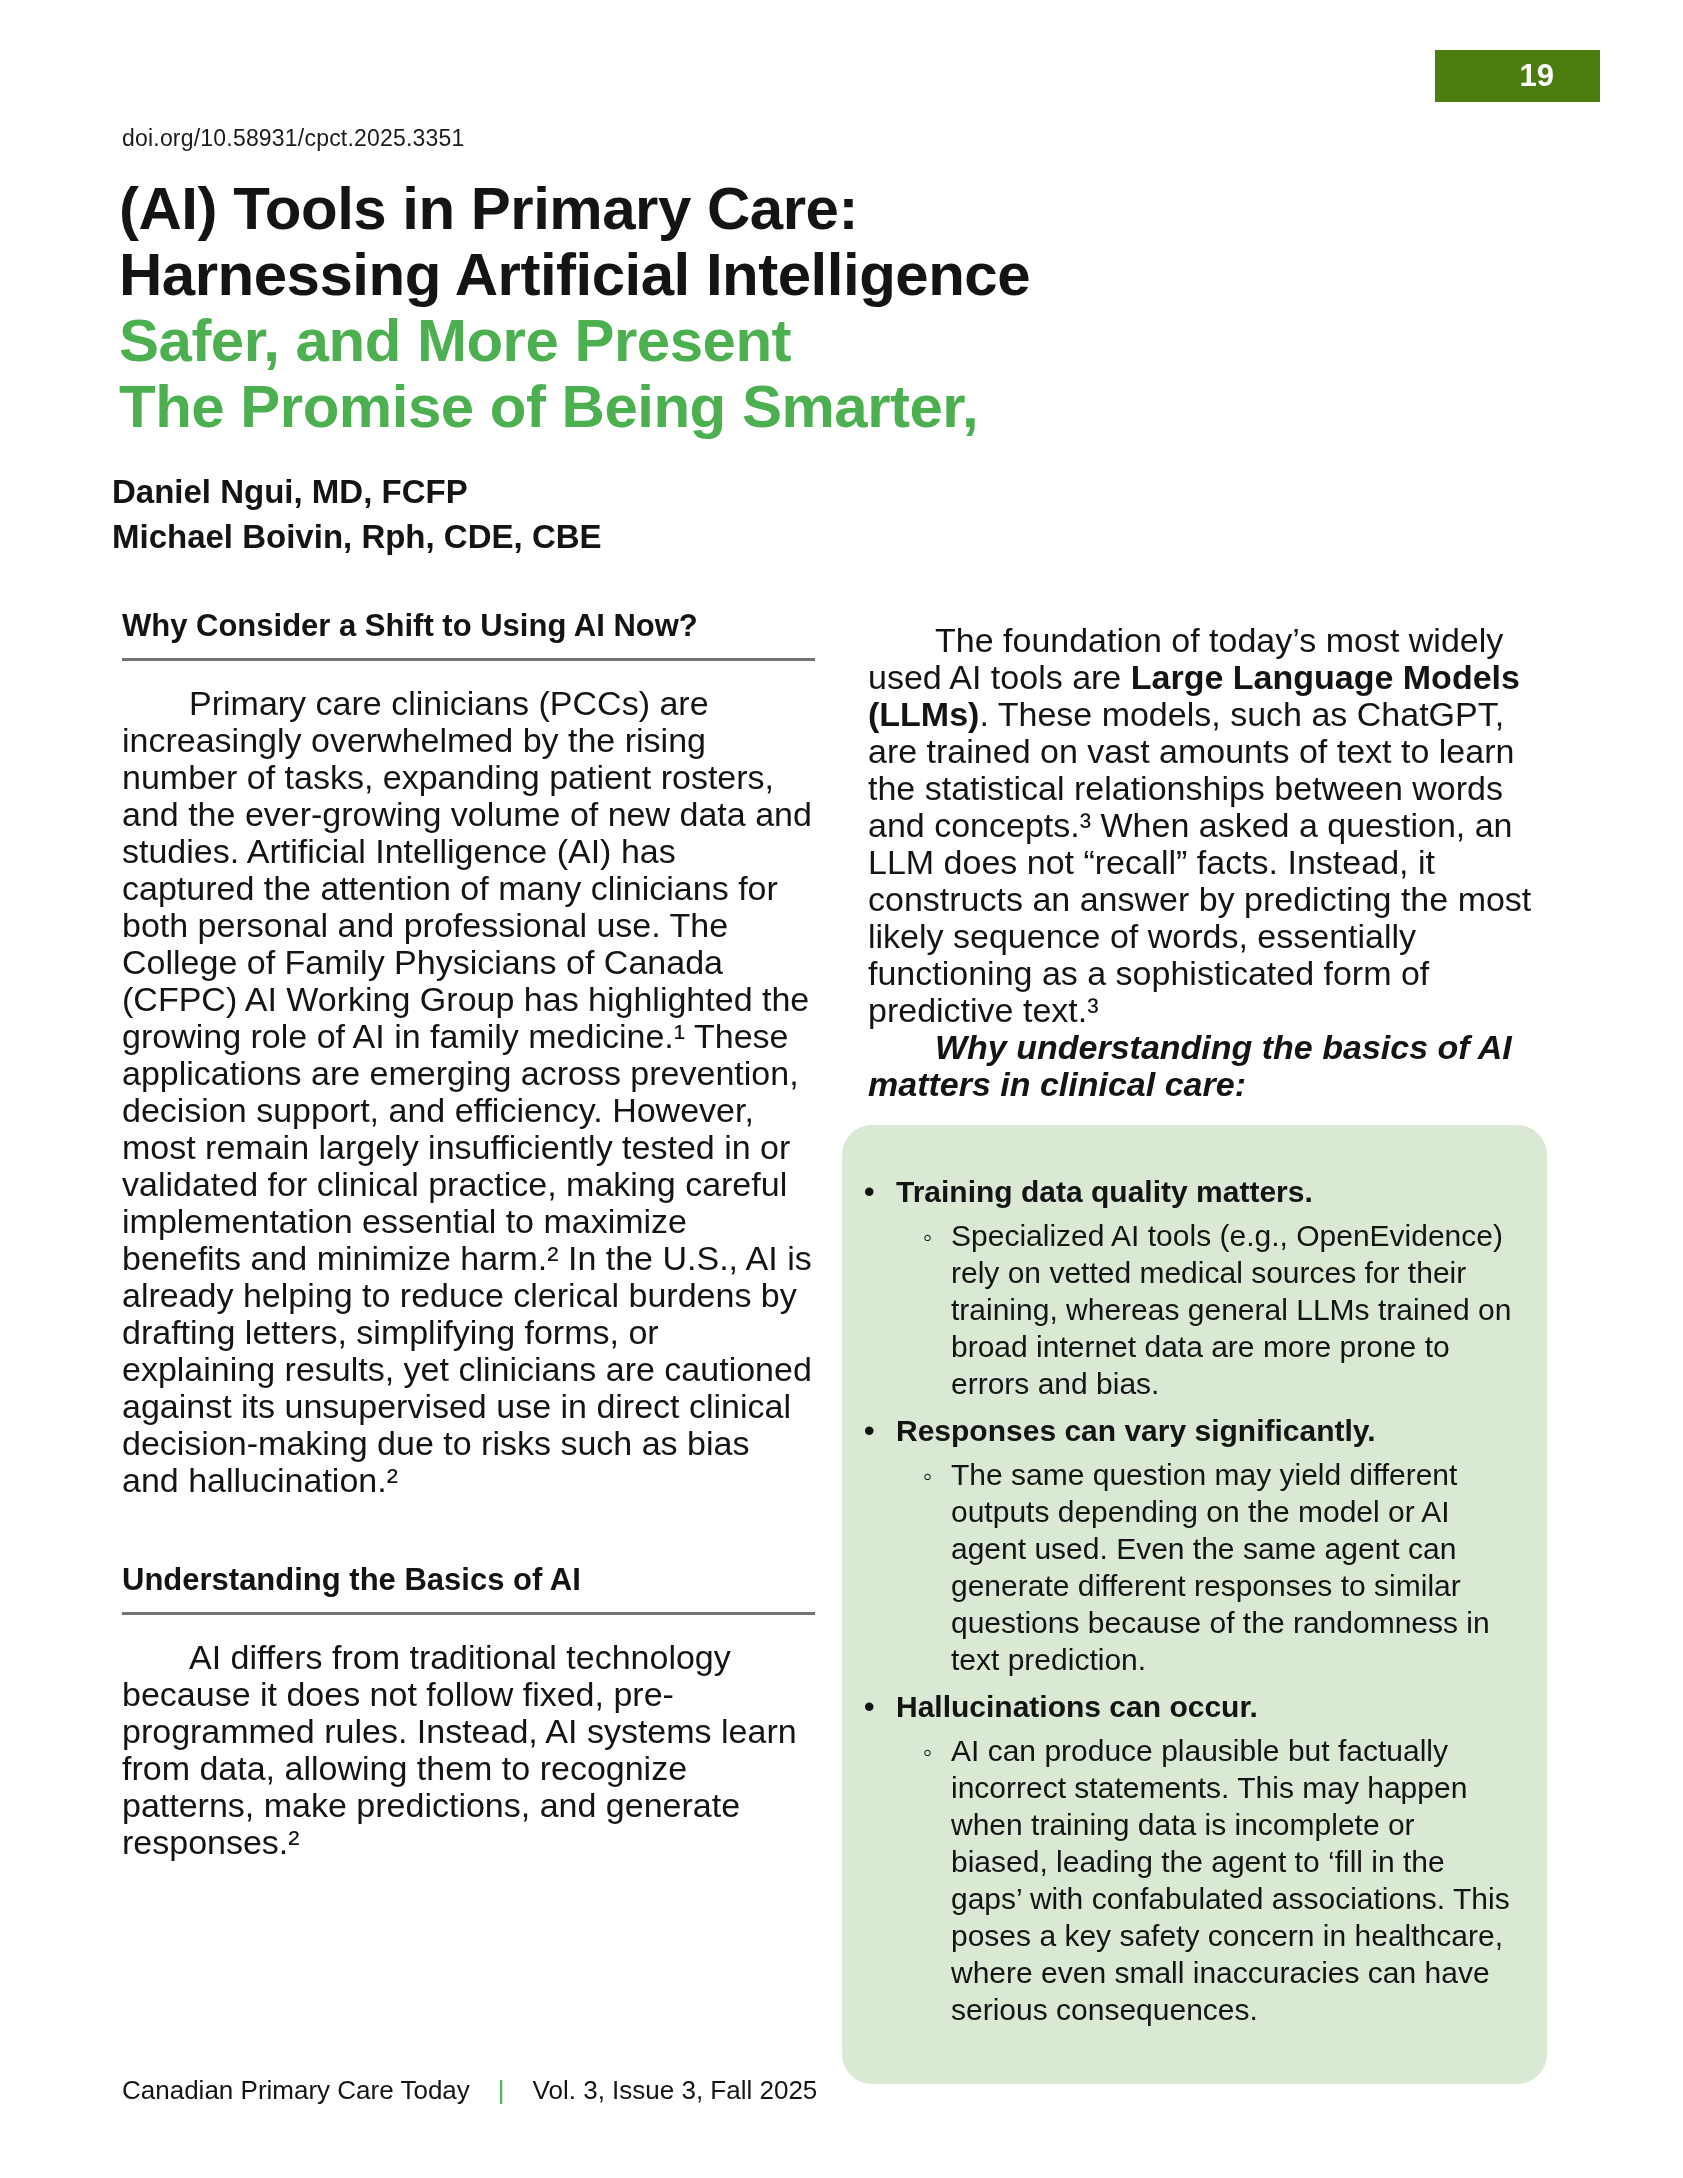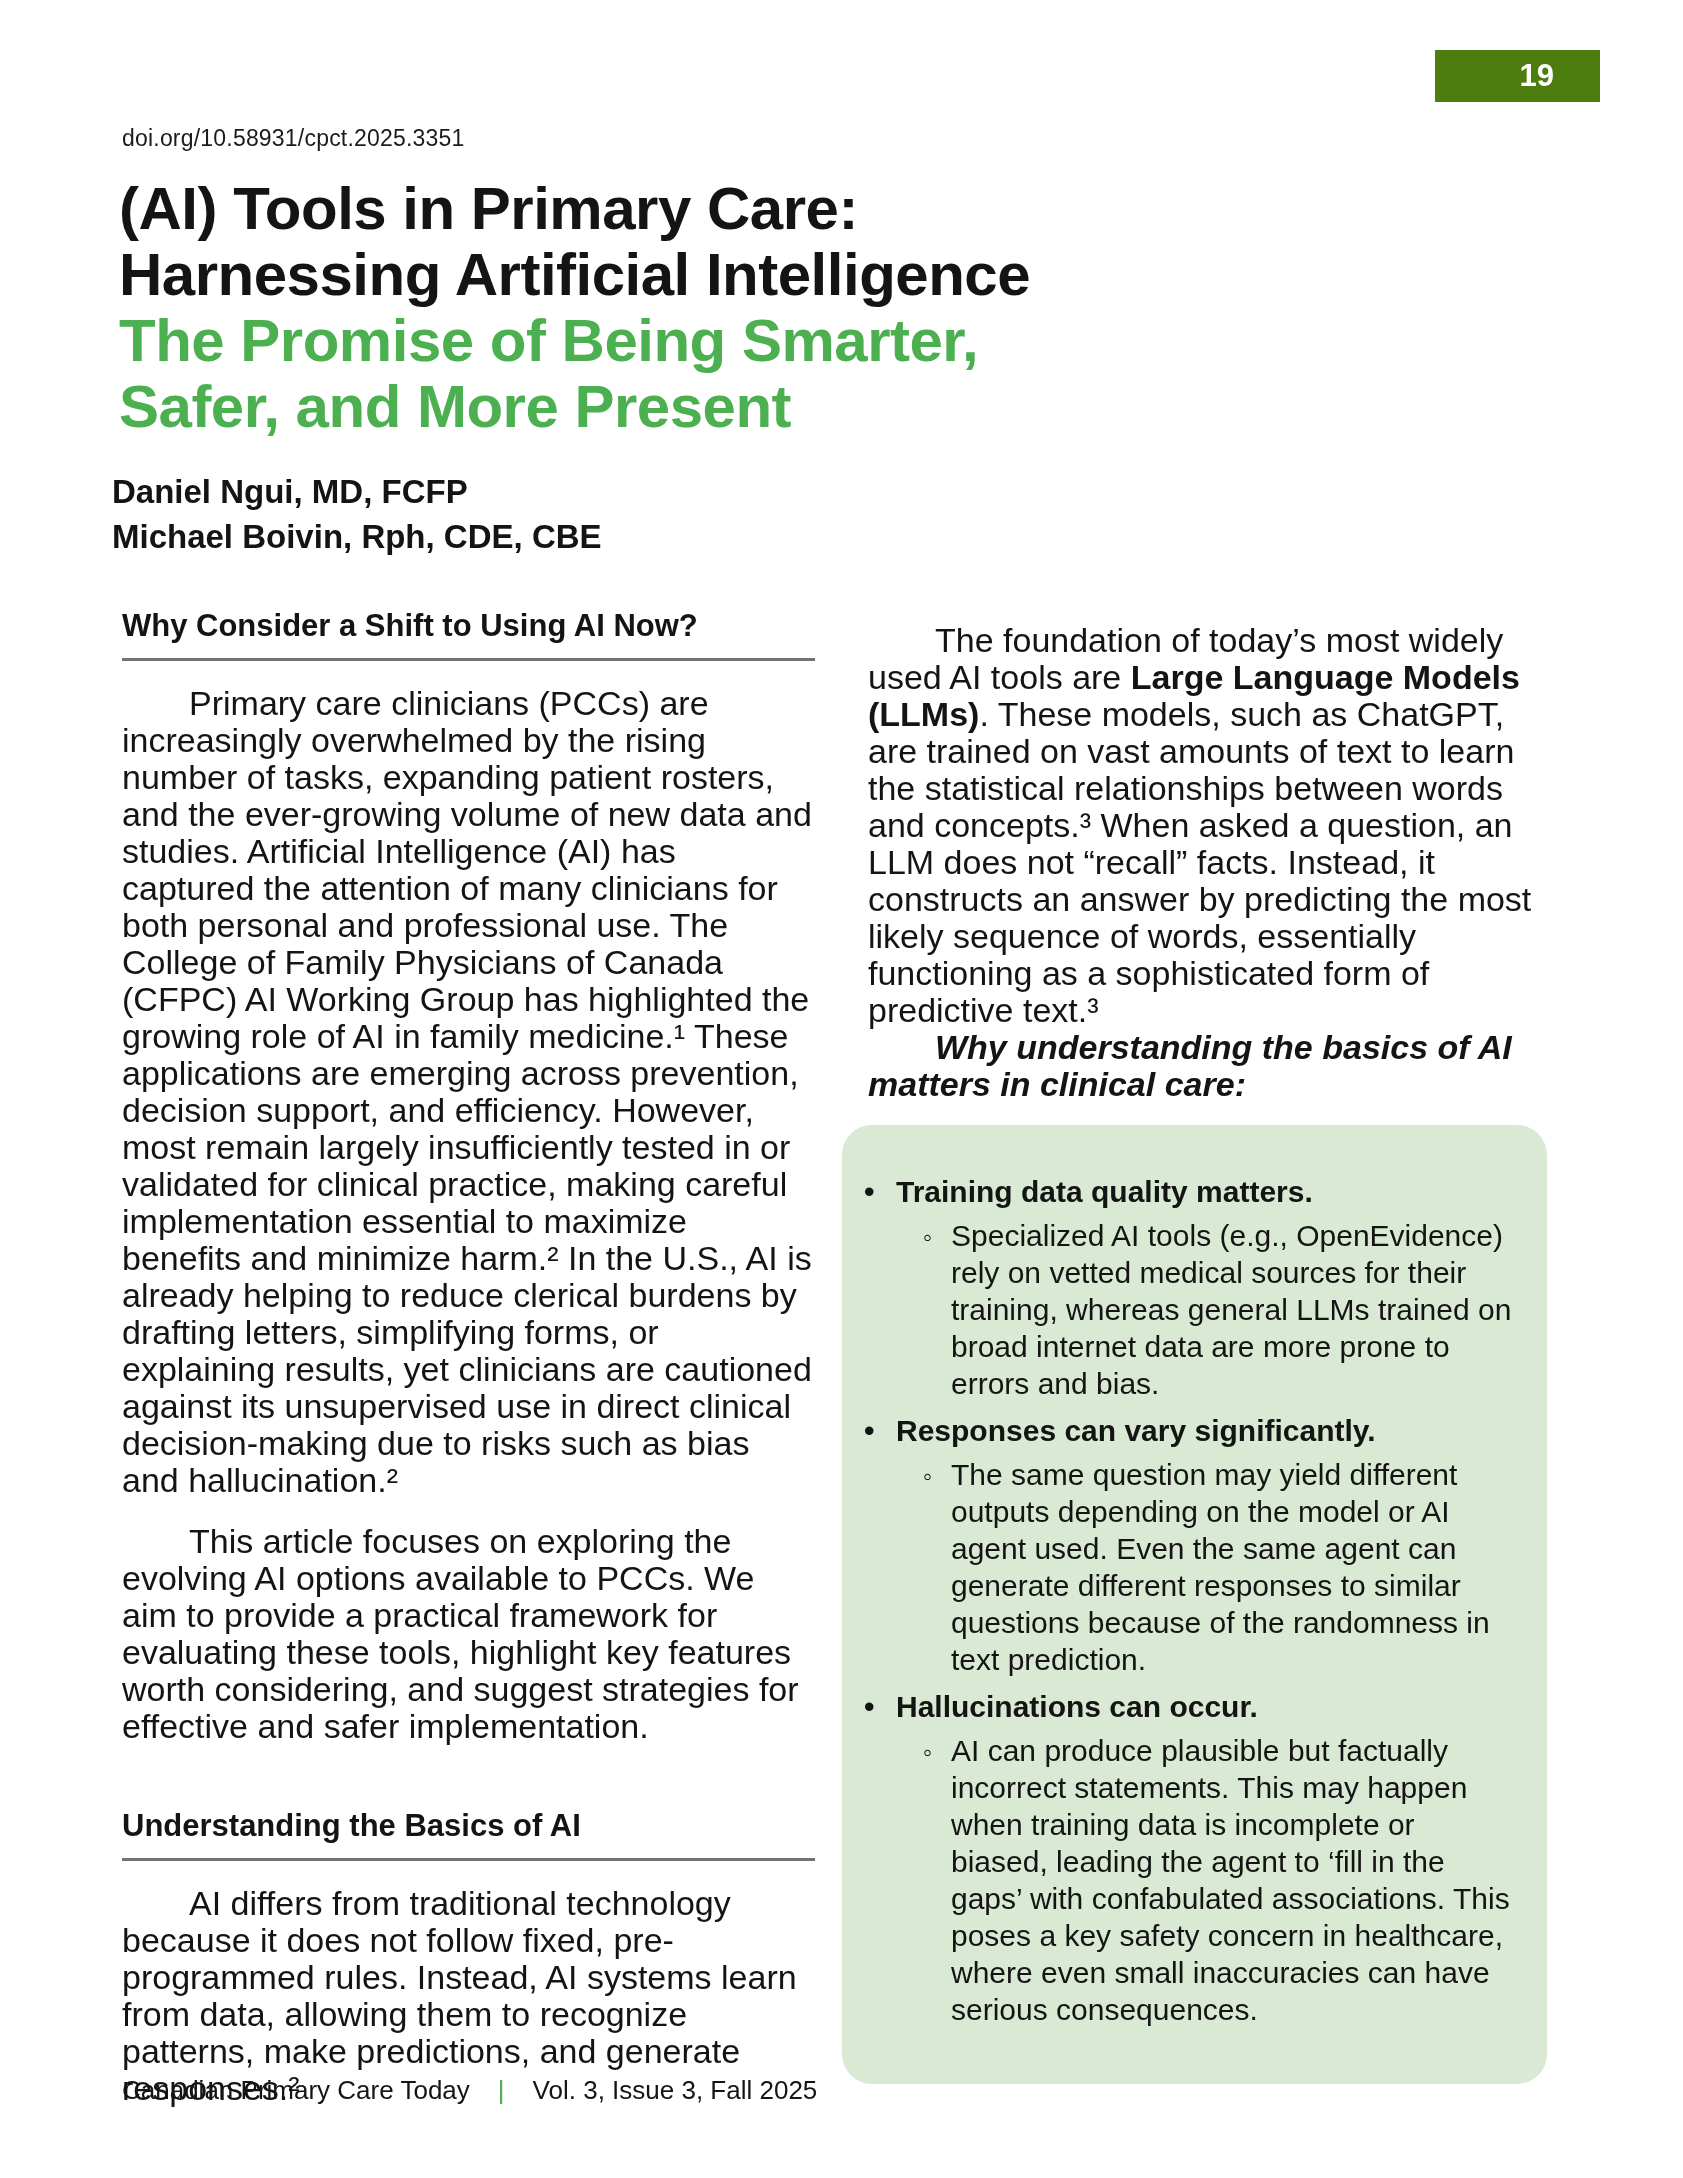--- a/index.html
+++ b/index.html
@@ -67,35 +67,34 @@
 
   <div class="page-badge">
     <span>19</span>
   </div>
 
   <div class="doi">doi.org/10.58931/cpct.2025.3351</div>
 
   <h1 class="title">
     <span class="line">(AI) Tools in Primary Care:</span>
     <span class="line">Harnessing Artificial Intelligence</span>
+    <span class="line green">Safer, and More Present</span>
     <span class="line green">The Promise of Being Smarter,</span>
-    <span class="line green">Safer, and More Present</span>
   </h1>
 
   <div class="authors">
     <div>Daniel Ngui, MD, FCFP</div>
     <div>Michael Boivin, Rph, CDE, CBE</div>
   </div>
 
   <div class="columns">
 
     <div class="col-left">
       <h2 class="section">Why Consider a Shift to Using AI Now?</h2>
       <p class="body">Primary care clinicians (PCCs) are increasingly overwhelmed by the rising number of tasks, expanding patient rosters, and the ever-growing volume of new data and studies. Artificial Intelligence (AI) has captured the attention of many clinicians for both personal and professional use. The College of Family Physicians of Canada (CFPC) AI Working Group has highlighted the growing role of AI in family medicine.¹ These applications are emerging across prevention, decision support, and efficiency. However, most remain largely insufficiently tested in or validated for clinical practice, making careful implementation essential to maximize benefits and minimize harm.² In the U.S., AI is already helping to reduce clerical burdens by drafting letters, simplifying forms, or explaining results, yet clinicians are cautioned against its unsupervised use in direct clinical decision-making due to risks such as bias and hallucination.²</p>
-      <p class="body">This article focuses on exploring the evolving AI options available to PCCs. We aim to provide a practical framework for evaluating these tools, highlight key features worth considering, and suggest strategies for effective and safer implementation.</p>
       <h2 class="section second">Understanding the Basics of AI</h2>
       <p class="body">AI differs from traditional technology because it does not follow fixed, pre-programmed rules. Instead, AI systems learn from data, allowing them to recognize patterns, make predictions, and generate responses.²</p>
     </div>
 
     <div class="col-right">
       <p class="body lead"><span>The foundation of today’s most widely used AI tools are </span><b class="inline-bold">Large Language Models (LLMs)</b><span>. These models, such as ChatGPT, are trained on vast amounts of text to learn the statistical relationships between words and concepts.³ When asked a question, an LLM does not “recall” facts. Instead, it constructs an answer by predicting the most likely sequence of words, essentially functioning as a sophisticated form of predictive text.³</span></p>
       <p class="body bold-note">Why understanding the basics of AI matters in clinical care:</p>
 
       <div class="green-box">
 

